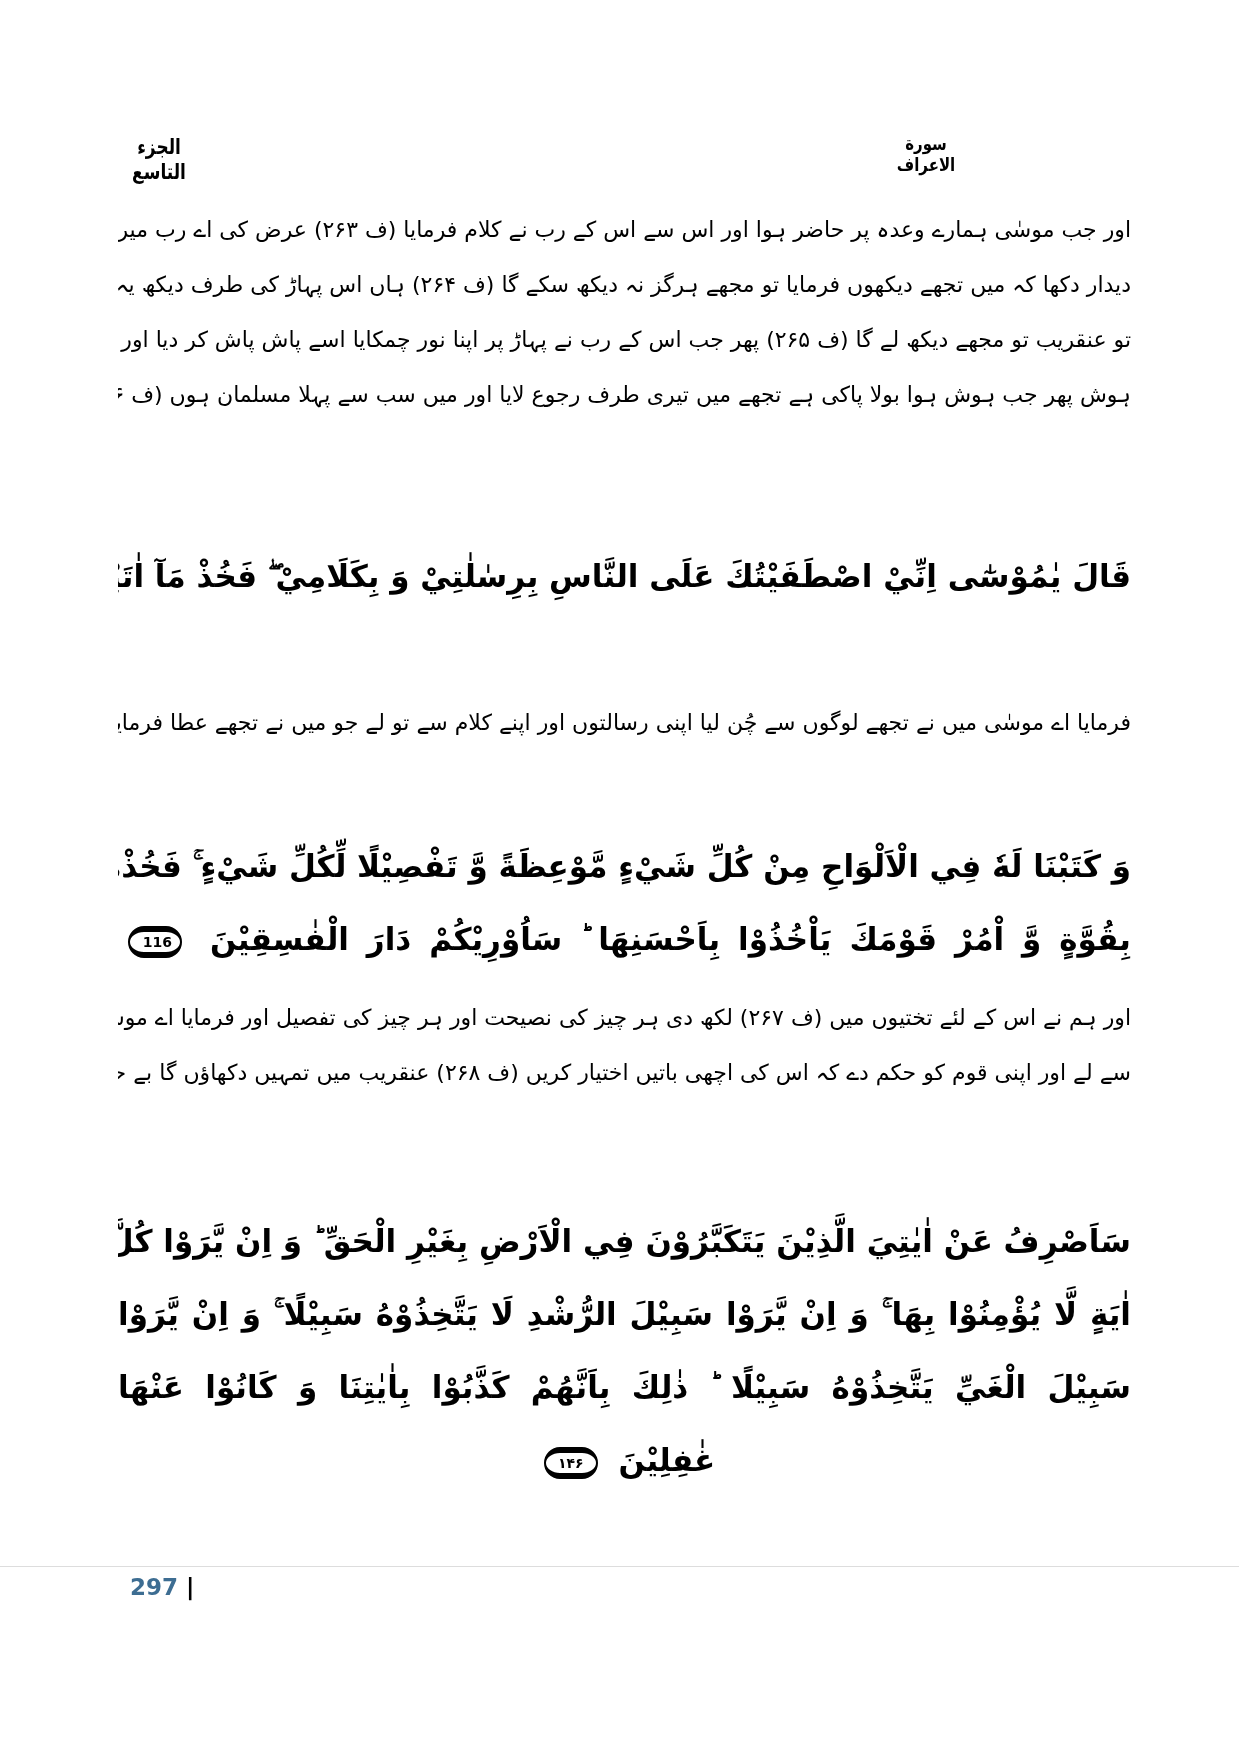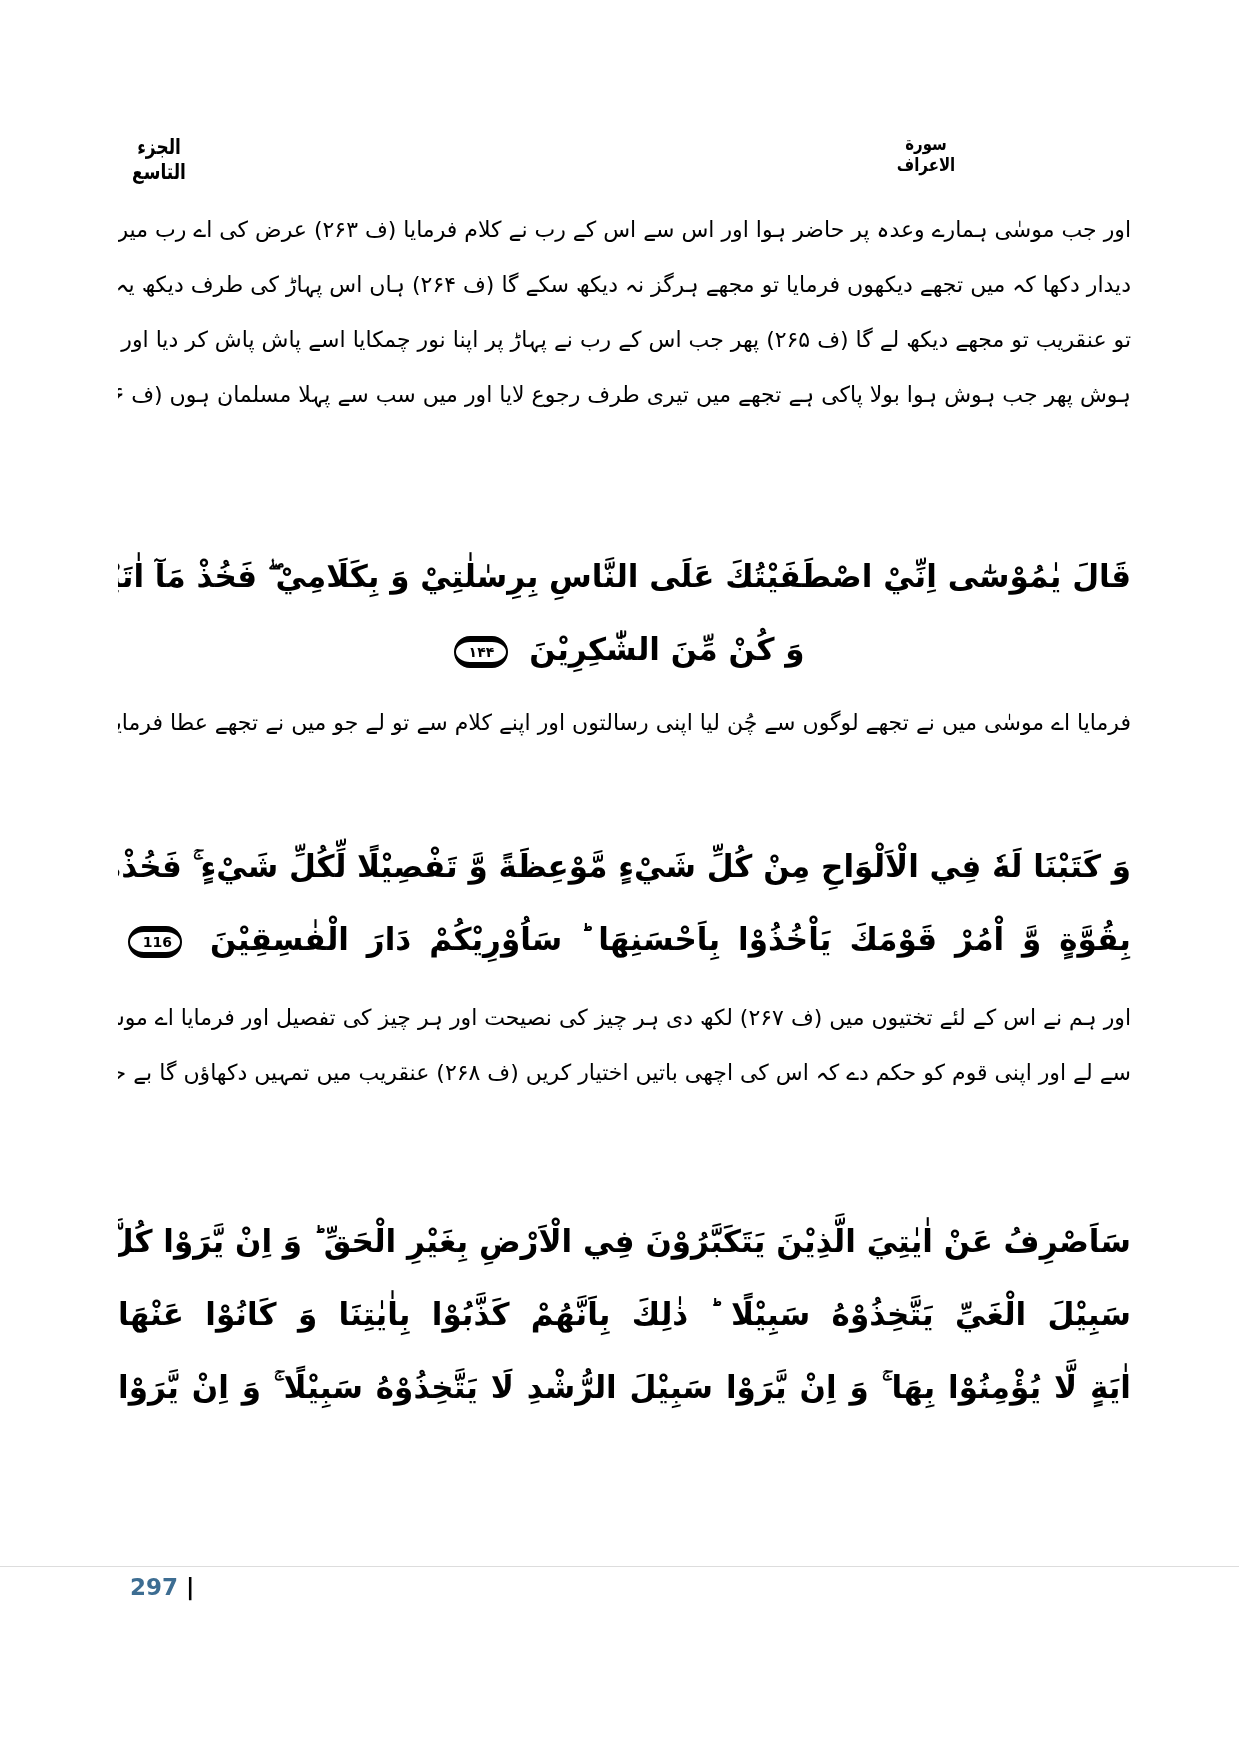--- a/index.html
+++ b/index.html
@@ -55,24 +55,20 @@
 
 <div class="urdu-block" style="top:202px">
   <div class="urdu-line">اور جب موسٰی ہمارے وعدہ پر حاضر ہوا اور اس سے اس کے رب نے کلام فرمایا (ف ۲۶۳) عرض کی اے رب میرے مجھے اپنا</div>
   <div class="urdu-line">دیدار دکھا کہ میں تجھے دیکھوں فرمایا تو مجھے ہرگز نہ دیکھ سکے گا (ف ۲۶۴) ہاں اس پہاڑ کی طرف دیکھ یہ اگر اپنی جگہ پر ٹھہرا رہا</div>
   <div class="urdu-line">تو عنقریب تو مجھے دیکھ لے گا (ف ۲۶۵) پھر جب اس کے رب نے پہاڑ پر اپنا نور چمکایا اسے پاش پاش کر دیا اور موسٰی گرا بے</div>
   <div class="urdu-line center">ہوش پھر جب ہوش ہوا بولا پاکی ہے تجھے میں تیری طرف رجوع لایا اور میں سب سے پہلا مسلمان ہوں (ف ۲۶۶)</div>
 </div>
 
 <div class="arabic-block" style="top:540px">
   <div class="arabic-line">قَالَ يٰمُوْسٰٓى اِنِّيْ اصْطَفَيْتُكَ عَلَى النَّاسِ بِرِسٰلٰتِيْ وَ بِكَلَامِيْ ۖ فَخُذْ مَآ اٰتَيْتُكَ</div>
-  <div class="arabic-line center">
-    <span>وَ كُنْ مِّنَ الشّٰكِرِيْنَ</span>
-    <span class="verse-marker">۱۴۴</span>
-  </div>
 </div>
 
 <div class="urdu-block" style="top:695px">
   <div class="urdu-line">فرمایا اے موسٰی میں نے تجھے لوگوں سے چُن لیا اپنی رسالتوں اور اپنے کلام سے تو لے جو میں نے تجھے عطا فرمایا اور شکر والوں میں</div>
 </div>
 
 <div class="arabic-block" style="top:830px">
   <div class="arabic-line">وَ كَتَبْنَا لَهٗ فِي الْاَلْوَاحِ مِنْ كُلِّ شَيْءٍ مَّوْعِظَةً وَّ تَفْصِيْلًا لِّكُلِّ شَيْءٍ ۚ فَخُذْهَا</div>
   <div class="arabic-line">
     <span>بِقُوَّةٍ وَّ اْمُرْ قَوْمَكَ يَاْخُذُوْا بِاَحْسَنِهَا ؕ سَاُوْرِيْكُمْ دَارَ الْفٰسِقِيْنَ</span>
@@ -80,20 +76,24 @@
   </div>
 </div>
 
 <div class="urdu-block" style="top:990px">
   <div class="urdu-line">اور ہم نے اس کے لئے تختیوں میں (ف ۲۶۷) لکھ دی ہر چیز کی نصیحت اور ہر چیز کی تفصیل اور فرمایا اے موسٰی اسے مضبوطی</div>
   <div class="urdu-line">سے لے اور اپنی قوم کو حکم دے کہ اس کی اچھی باتیں اختیار کریں (ف ۲۶۸) عنقریب میں تمہیں دکھاؤں گا بے حکموں کا گھر</div>
 </div>
 
 <div class="arabic-block" style="top:1205px">
   <div class="arabic-line">سَاَصْرِفُ عَنْ اٰيٰتِيَ الَّذِيْنَ يَتَكَبَّرُوْنَ فِي الْاَرْضِ بِغَيْرِ الْحَقِّ ؕ وَ اِنْ يَّرَوْا كُلَّ</div>
+  <div class="arabic-line">اٰيَةٍ لَّا يُؤْمِنُوْا بِهَا ۚ وَ اِنْ يَّرَوْا سَبِيْلَ الرُّشْدِ لَا يَتَّخِذُوْهُ سَبِيْلًا ۚ وَ اِنْ يَّرَوْا</div>
   <div class="arabic-line">سَبِيْلَ الْغَيِّ يَتَّخِذُوْهُ سَبِيْلًا ؕ ذٰلِكَ بِاَنَّهُمْ كَذَّبُوْا بِاٰيٰتِنَا وَ كَانُوْا عَنْهَا</div>
-  <div class="arabic-line">اٰيَةٍ لَّا يُؤْمِنُوْا بِهَا ۚ وَ اِنْ يَّرَوْا سَبِيْلَ الرُّشْدِ لَا يَتَّخِذُوْهُ سَبِيْلًا ۚ وَ اِنْ يَّرَوْا</div>
+  <div class="arabic-line center">
+    <span>غٰفِلِيْنَ</span>
+    <span class="verse-marker">۱۴۶</span>
+  </div>
 </div>
 
 <div class="footer-rule"></div>
 <div class="footer">
   <span class="page-number" style="color: rgb(61, 109, 146); margin-top: 7px;">297</span><span class="footer-divider">|</span>
 </div>
 
 </body></html>

